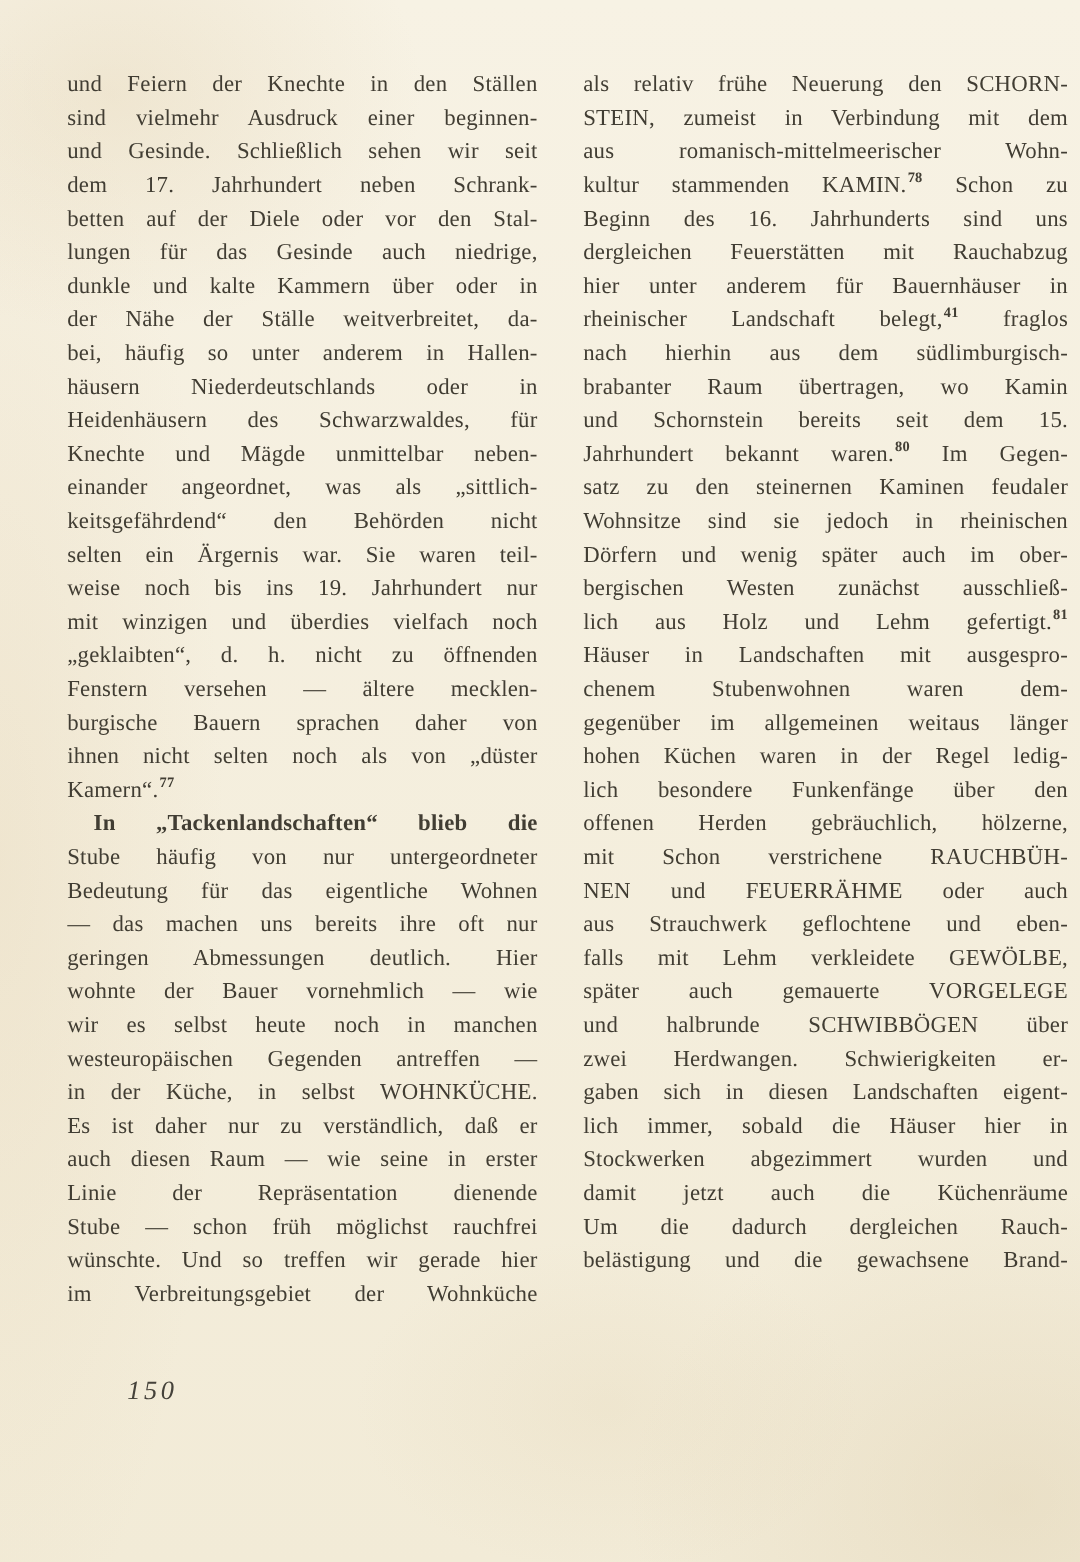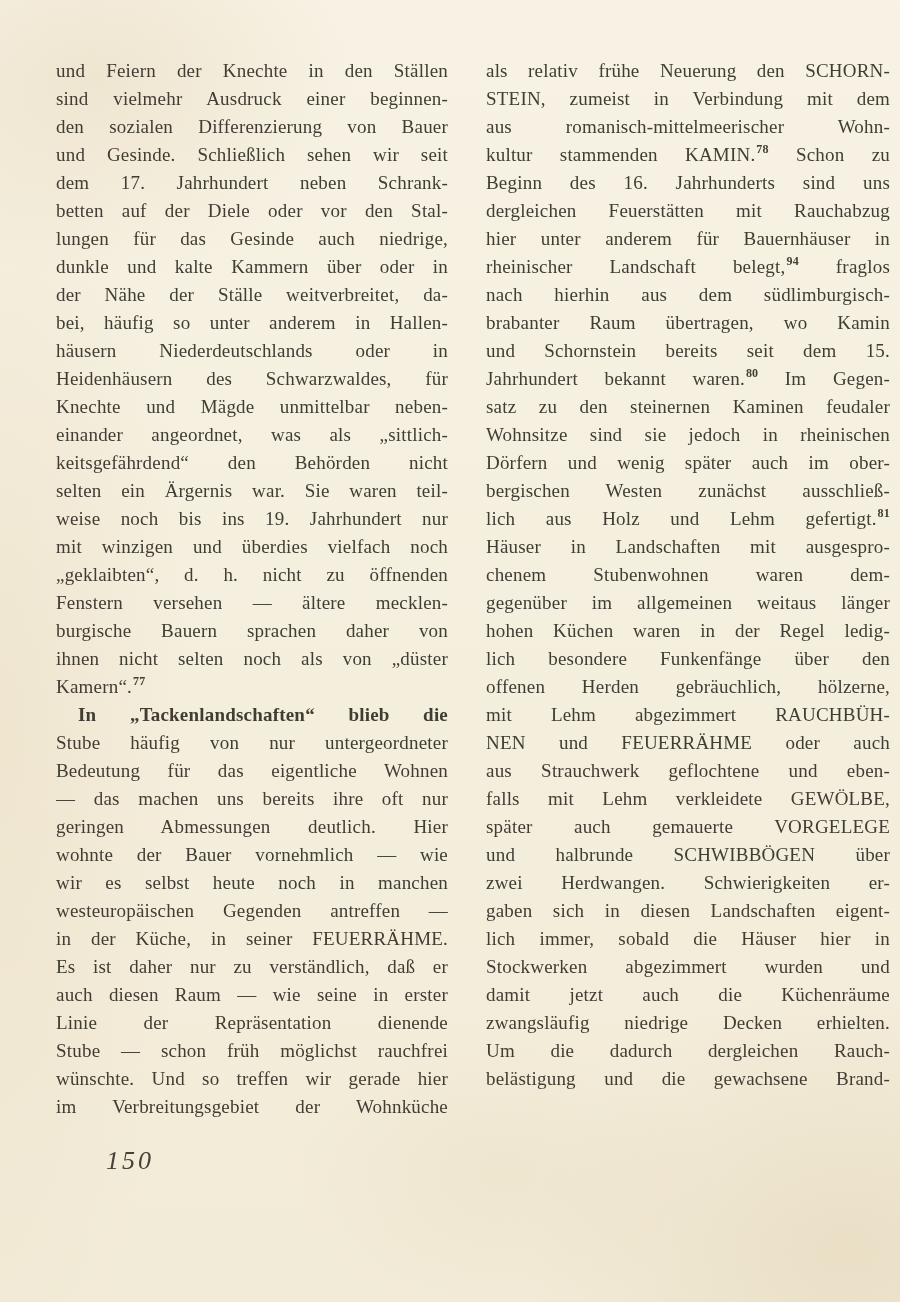--- a/index.html
+++ b/index.html
@@ -40,32 +40,31 @@
     text-align-last:justify;
   }
   .tline.nojust{text-align-last:left;-moz-text-align-last:left;}
   .tline.indent{text-indent:22px;font-weight:bold;}
   .tline sup{
     font-size:12px;font-weight:bold;line-height:0;
     position:relative;top:-1px;vertical-align:super;margin-left:1px;
   }
   .page-number{
     position:absolute;left:106px;top:1146px;
-    font-style:italic;font-size:26px;color:#45423a;
+    font-style:italic;font-size:22px;color:#45423a;
     letter-spacing:3px;
   }
 </style>
 </head>
 <body>
 
 <div class="page">
   <div class="col col-left">
       <div class="tline">und Feiern der Knechte in den Ställen</div>
       <div class="tline">sind vielmehr Ausdruck einer beginnen-</div>
-      <div class="tline">den sozialen Differenzierung von Bauer</div>
       <div class="tline">und Gesinde. Schließlich sehen wir seit</div>
       <div class="tline">dem 17. Jahrhundert neben Schrank-</div>
       <div class="tline">betten auf der Diele oder vor den Stal-</div>
       <div class="tline">lungen für das Gesinde auch niedrige,</div>
       <div class="tline">dunkle und kalte Kammern über oder in</div>
       <div class="tline">der Nähe der Ställe weitverbreitet, da-</div>
       <div class="tline">bei, häufig so unter anderem in Hallen-</div>
       <div class="tline">häusern Niederdeutschlands oder in</div>
       <div class="tline">Heidenhäusern des Schwarzwaldes, für</div>
       <div class="tline">Knechte und Mägde unmittelbar neben-</div>
@@ -80,62 +79,61 @@
       <div class="tline">ihnen nicht selten noch als von „düster</div>
       <div class="tline nojust">Kamern“.<sup>77</sup></div>
       <div class="tline indent">In „Tackenlandschaften“ blieb die</div>
       <div class="tline">Stube häufig von nur untergeordneter</div>
       <div class="tline">Bedeutung für das eigentliche Wohnen</div>
       <div class="tline">— das machen uns bereits ihre oft nur</div>
       <div class="tline">geringen Abmessungen deutlich. Hier</div>
       <div class="tline">wohnte der Bauer vornehmlich — wie</div>
       <div class="tline">wir es selbst heute noch in manchen</div>
       <div class="tline">westeuropäischen Gegenden antreffen —</div>
-      <div class="tline">in der Küche, in seiner FEUERRÄHME.</div>
+      <div class="tline">in der Küche, in selbst WOHNKÜCHE.</div>
       <div class="tline">Es ist daher nur zu verständlich, daß er</div>
       <div class="tline">auch diesen Raum — wie seine in erster</div>
       <div class="tline">Linie der Repräsentation dienende</div>
       <div class="tline">Stube — schon früh möglichst rauchfrei</div>
       <div class="tline">wünschte. Und so treffen wir gerade hier</div>
       <div class="tline">im Verbreitungsgebiet der Wohnküche</div>
     </div>
   <div class="col col-right">
       <div class="tline">als relativ frühe Neuerung den SCHORN-</div>
       <div class="tline">STEIN, zumeist in Verbindung mit dem</div>
       <div class="tline">aus romanisch-mittelmeerischer Wohn-</div>
       <div class="tline">kultur stammenden KAMIN.<sup>78</sup> Schon zu</div>
       <div class="tline">Beginn des 16. Jahrhunderts sind uns</div>
       <div class="tline">dergleichen Feuerstätten mit Rauchabzug</div>
       <div class="tline">hier unter anderem für Bauernhäuser in</div>
-      <div class="tline">rheinischer Landschaft belegt,<sup>94</sup> fraglos</div>
+      <div class="tline">rheinischer Landschaft belegt,<sup>41</sup> fraglos</div>
       <div class="tline">nach hierhin aus dem südlimburgisch-</div>
       <div class="tline">brabanter Raum übertragen, wo Kamin</div>
       <div class="tline">und Schornstein bereits seit dem 15.</div>
       <div class="tline">Jahrhundert bekannt waren.<sup>80</sup> Im Gegen-</div>
       <div class="tline">satz zu den steinernen Kaminen feudaler</div>
       <div class="tline">Wohnsitze sind sie jedoch in rheinischen</div>
       <div class="tline">Dörfern und wenig später auch im ober-</div>
       <div class="tline">bergischen Westen zunächst ausschließ-</div>
       <div class="tline">lich aus Holz und Lehm gefertigt.<sup>81</sup></div>
       <div class="tline">Häuser in Landschaften mit ausgespro-</div>
       <div class="tline">chenem Stubenwohnen waren dem-</div>
       <div class="tline">gegenüber im allgemeinen weitaus länger</div>
       <div class="tline">hohen Küchen waren in der Regel ledig-</div>
       <div class="tline">lich besondere Funkenfänge über den</div>
       <div class="tline">offenen Herden gebräuchlich, hölzerne,</div>
-      <div class="tline">mit Lehm abgezimmert RAUCHBÜH-</div>
+      <div class="tline">mit Schon verstrichene RAUCHBÜH-</div>
       <div class="tline">NEN und FEUERRÄHME oder auch</div>
       <div class="tline">aus Strauchwerk geflochtene und eben-</div>
       <div class="tline">falls mit Lehm verkleidete GEWÖLBE,</div>
       <div class="tline">später auch gemauerte VORGELEGE</div>
       <div class="tline">und halbrunde SCHWIBBÖGEN über</div>
       <div class="tline">zwei Herdwangen. Schwierigkeiten er-</div>
       <div class="tline">gaben sich in diesen Landschaften eigent-</div>
       <div class="tline">lich immer, sobald die Häuser hier in</div>
       <div class="tline">Stockwerken abgezimmert wurden und</div>
       <div class="tline">damit jetzt auch die Küchenräume</div>
-      <div class="tline">zwangsläufig niedrige Decken erhielten.</div>
       <div class="tline">Um die dadurch dergleichen Rauch-</div>
       <div class="tline">belästigung und die gewachsene Brand-</div>
     </div>
   <div class="page-number">150</div>
   <div class="edge-right"></div>
 </div>
 
 </body></html>

